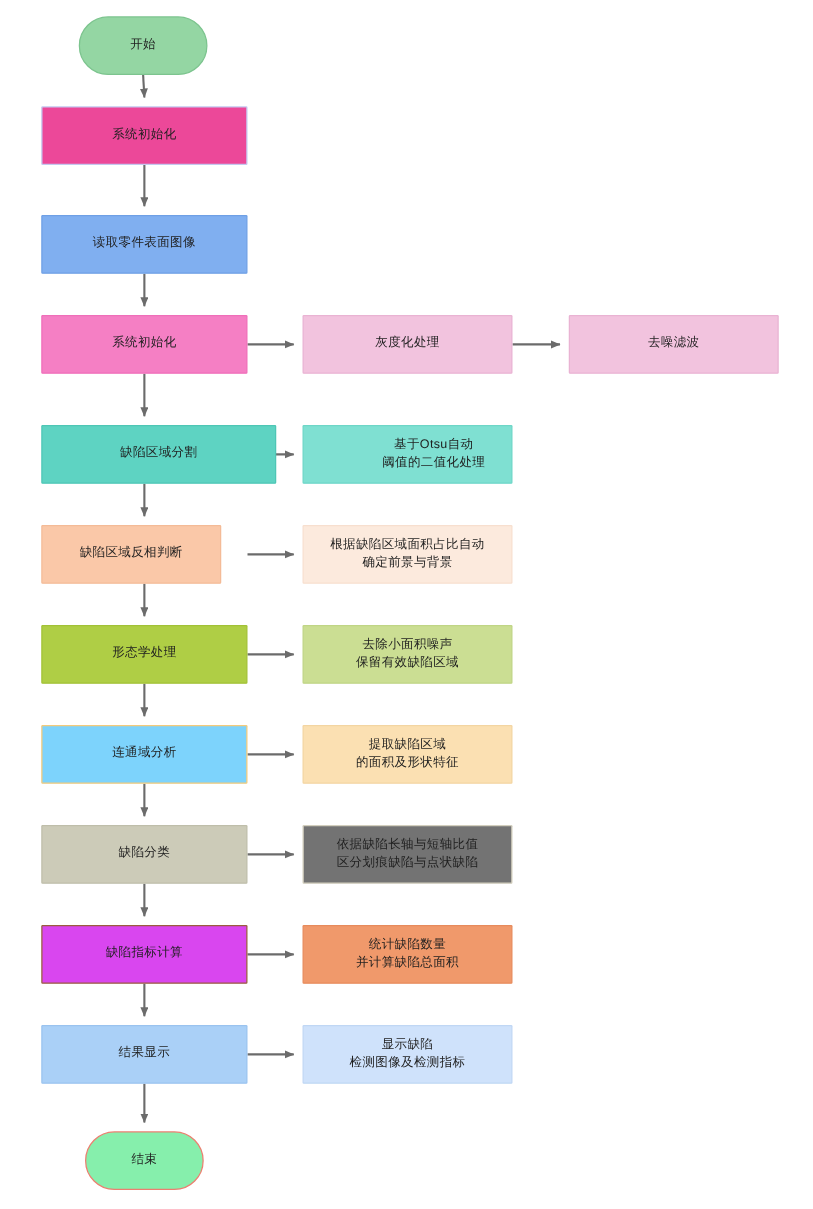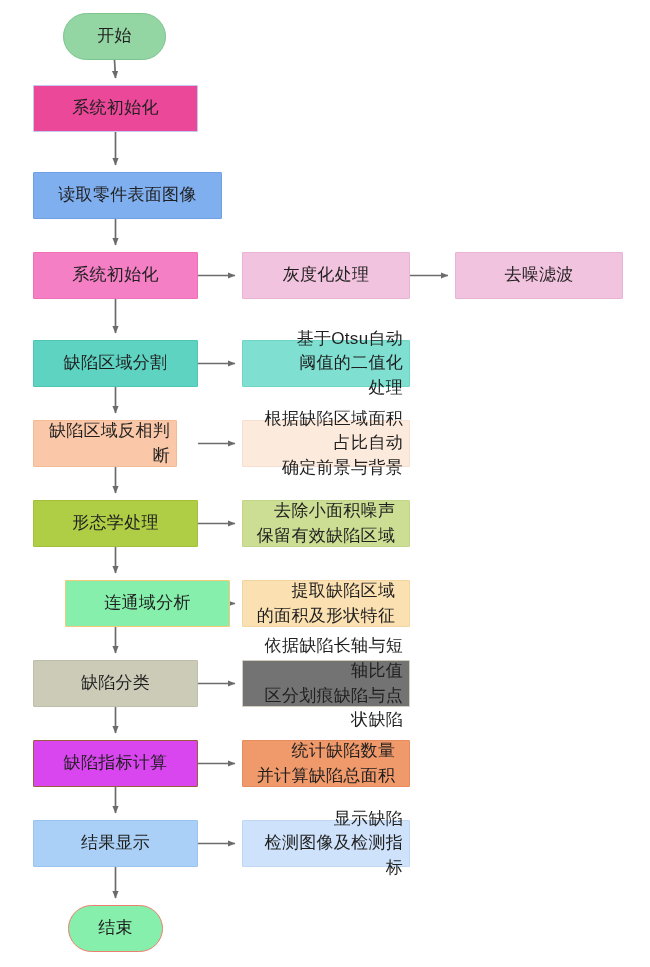--- a/index.html
+++ b/index.html
@@ -16,23 +16,23 @@
     height: 967px;
     background: #ffffff;
     overflow: hidden;
   }
   .node {
     position: absolute;
     box-sizing: border-box;
     display: flex;
     align-items: center;
     justify-content: center;
-    text-align: right;
+    text-align: center;
     color: #1f1f1f;
-    font-size: 17px;
+    font-size: 10px;
     line-height: 1.45;
     letter-spacing: 0.3px;
     white-space: pre-line;
     padding: 2px 6px;
   }
   .node.terminator {
     border-radius: 26px;
   }
   .node.process {
     border-radius: 1px;
@@ -73,34 +73,34 @@
       <line x1="198" y1="683.5" x2="235" y2="683.5" stroke="#6b6b6b" stroke-width="1.7" marker-end="url(#ah)"></line>
       <line x1="115.5" y1="707" x2="115.5" y2="733" stroke="#6b6b6b" stroke-width="1.7" marker-end="url(#ah)"></line>
       <line x1="198" y1="763.5" x2="235" y2="763.5" stroke="#6b6b6b" stroke-width="1.7" marker-end="url(#ah)"></line>
       <line x1="115.5" y1="787" x2="115.5" y2="813" stroke="#6b6b6b" stroke-width="1.7" marker-end="url(#ah)"></line>
       <line x1="198" y1="843.5" x2="235" y2="843.5" stroke="#6b6b6b" stroke-width="1.7" marker-end="url(#ah)"></line>
       <line x1="115.5" y1="867" x2="115.5" y2="898" stroke="#6b6b6b" stroke-width="1.7" marker-end="url(#ah)"></line>
     </svg>
   <div id="node-layer">
       <div class="node terminator" style="left: 63px; top: 13px; width: 103px; height: 47px; background: rgb(148, 214, 163); border: 1px solid rgb(124, 196, 142);">开始</div>
       <div class="node process" style="left: 33px; top: 85px; width: 165px; height: 47px; background: #ec4899; border: 1px solid rgb(196, 200, 239);">系统初始化</div>
-      <div class="node process" style="left: 33px; top: 172px; width: 189px; height: 47px; background: rgb(128, 175, 240); border: 1px solid rgb(111, 160, 229);">读取零件表面图像</div>
+      <div class="node process" style="left: 33px; top: 172px; width: 165px; height: 47px; background: rgb(128, 175, 240); border: 1px solid rgb(111, 160, 229);">读取零件表面图像</div>
       <div class="node process" style="left: 33px; top: 252px; width: 165px; height: 47px; background: rgb(245, 127, 196); border: 1px solid rgb(239, 111, 185);">系统初始化</div>
       <div class="node process" style="left: 242px; top: 252px; width: 168px; height: 47px; background: rgb(242, 195, 222); border: 1px solid rgb(233, 179, 211);">灰度化处理</div>
       <div class="node process" style="left: 455px; top: 252px; width: 168px; height: 47px; background: rgb(242, 195, 222); border: 1px solid rgb(233, 179, 211);">去噪滤波</div>
-      <div class="node process" style="left: 33px; top: 340px; width: 165px; height: 47px; background: rgb(94, 211, 194); border: 1px solid rgb(78, 198, 181);">缺陷区域分割</div>
+      <div class="node process" style="left: 33px; top: 340px; width: 188px; height: 47px; background: rgb(94, 211, 194); border: 1px solid rgb(78, 198, 181);">缺陷区域分割</div>
       <div class="node process" style="left: 242px; top: 340px; width: 168px; height: 47px; background: rgb(127, 224, 210); border: 1px solid rgb(110, 214, 199); padding-left: 48px;">基于Otsu自动
 阈值的二值化处理</div>
       <div class="node process" style="left: 33px; top: 420px; width: 144px; height: 47px; background: rgb(250, 200, 168); border: 1px solid rgb(244, 187, 151);">缺陷区域反相判断</div>
       <div class="node process" style="left: 242px; top: 420px; width: 168px; height: 47px; background: rgb(252, 234, 221); border: 1px solid rgb(247, 223, 207);">根据缺陷区域面积占比自动
 确定前景与背景</div>
       <div class="node process" style="left: 33px; top: 500px; width: 165px; height: 47px; background: rgb(175, 206, 69); border: 1px solid rgb(162, 193, 54);">形态学处理</div>
       <div class="node process" style="left: 242px; top: 500px; width: 168px; height: 47px; background: rgb(203, 222, 147); border: 1px solid rgb(192, 213, 133);">去除小面积噪声
 保留有效缺陷区域</div>
-      <div class="node process" style="left: 33px; top: 580px; width: 165px; height: 47px; background: #86efac; border: 1px solid rgb(243, 202, 123); margin-left: 32px;">连通域分析</div>
+      <div class="node process" style="left: 33px; top: 580px; width: 165px; height: 47px; background: #7dd3fc; border: 1px solid rgb(243, 202, 123);">连通域分析</div>
       <div class="node process" style="left: 242px; top: 580px; width: 168px; height: 47px; background: rgb(251, 224, 178); border: 1px solid rgb(243, 213, 162);">提取缺陷区域
 的面积及形状特征</div>
       <div class="node process" style="left: 33px; top: 660px; width: 165px; height: 47px; background: rgb(204, 203, 184); border: 1px solid rgb(191, 190, 170);">缺陷分类</div>
       <div class="node process" style="left: 242px; top: 660px; width: 168px; height: 47px; background: #737373; border: 1px solid rgb(211, 207, 190);">依据缺陷长轴与短轴比值
 区分划痕缺陷与点状缺陷</div>
       <div class="node process" style="left: 33px; top: 740px; width: 165px; height: 47px; background: #d946ef; border: 1px solid rgb(154, 93, 63);">缺陷指标计算</div>
       <div class="node process" style="left: 242px; top: 740px; width: 168px; height: 47px; background: rgb(240, 153, 107); border: 1px solid rgb(231, 139, 92);">统计缺陷数量
 并计算缺陷总面积</div>
       <div class="node process" style="left: 33px; top: 820px; width: 165px; height: 47px; background: rgb(170, 208, 247); border: 1px solid rgb(154, 195, 239);">结果显示</div>
       <div class="node process" style="left: 242px; top: 820px; width: 168px; height: 47px; background: rgb(207, 226, 251); border: 1px solid rgb(192, 215, 244);">显示缺陷

